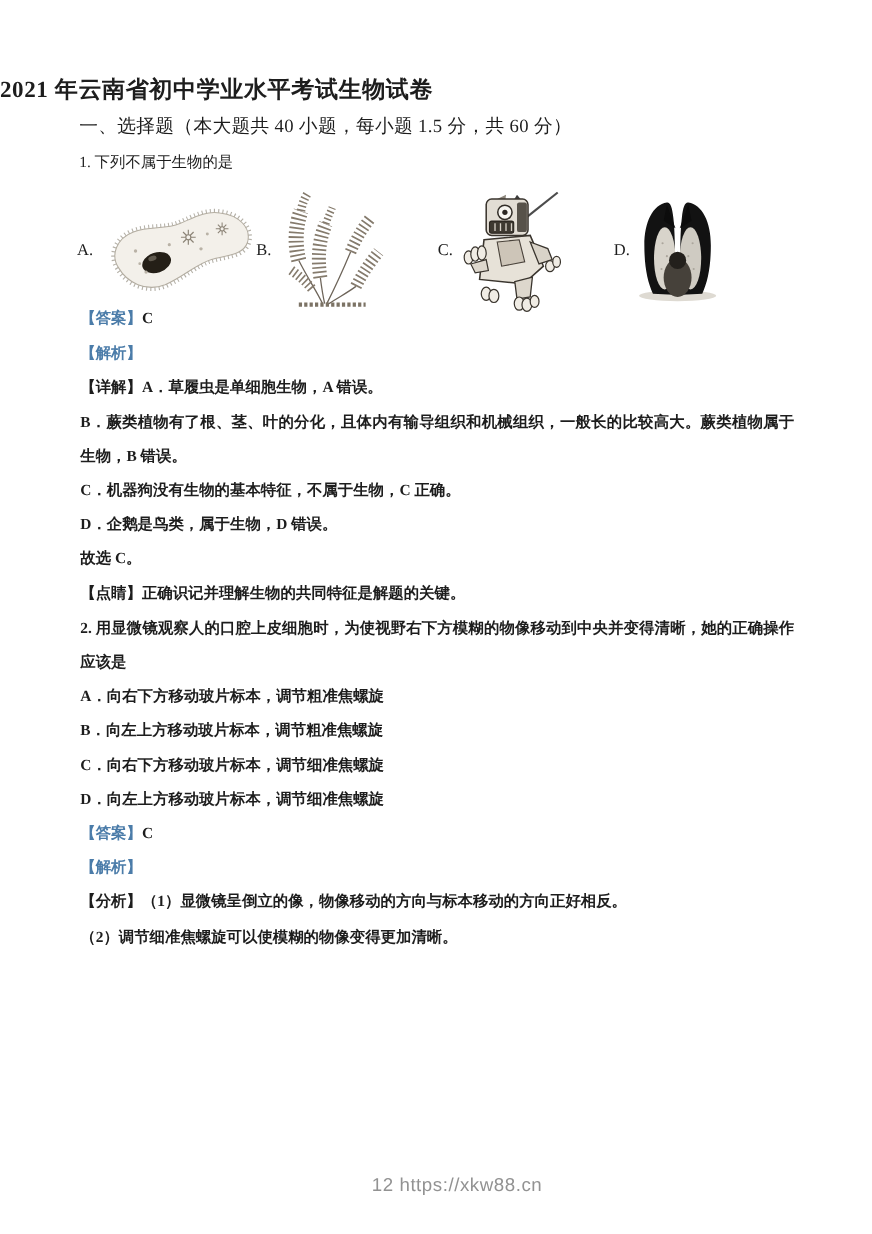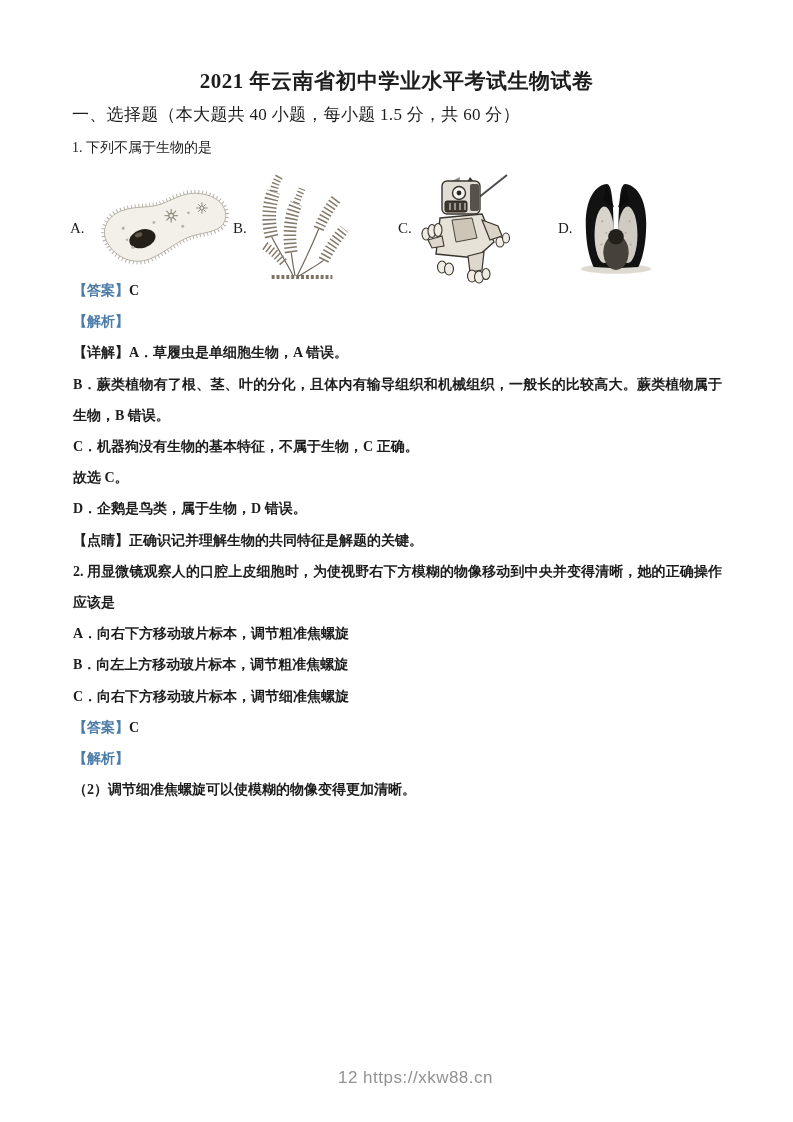--- a/index.html
+++ b/index.html
@@ -1,18 +1,18 @@
 <!DOCTYPE html>
 <html><head>
 <meta charset="utf-8">
 <style>
   html,body{margin:0;padding:0;background:#fff;}
   .page{position:relative;width:793px;height:1122px;background:#ffffff;overflow:hidden;
         font-family:"Liberation Serif","DejaVu Serif",serif;color:#1d1d1d;}
-  .title{position:absolute;top:67px;left:0;width:100%;text-align:center;
+  .title{position:absolute;top:67px;left:0;width:100%;
          font-size:21px;font-weight:700;letter-spacing:.5px;}
   .heading{position:absolute;top:103px;left:72px;width:660px;
            font-size:17px;font-weight:400;letter-spacing:.3px;}
   .stem1{position:absolute;top:139px;left:72px;font-size:14px;}
   .figrow{position:absolute;top:170px;left:0;width:793px;height:120px;}
   .figrow .lab{position:absolute;top:50px;font-size:15px;}
   .figrow svg{position:absolute;}
   .bodytext{position:absolute;top:275px;left:73px;width:649px;
             font-size:14px;line-height:31.2px;font-weight:bold;}
   .bodytext p{margin:0;text-align:justify;}
@@ -142,27 +142,29 @@
       </g>
     </svg>
   </div>
 
   <div class="bodytext">
     <p><span class="blue">【答案】</span><span>C</span></p>
     <p><span class="blue">【解析】</span></p>
     <p>【详解】A．草履虫是单细胞生物，A 错误。</p>
     <p>B．蕨类植物有了根、茎、叶的分化，且体内有输导组织和机械组织，一般长的比较高大。蕨类植物属于生物，B 错误。</p>
     <p>C．机器狗没有生物的基本特征，不属于生物，C 正确。</p>
+    <p>D．企鹅是鸟类，属于生物，D 错误。</p>
     <p>故选 C。</p>
-    <p>D．企鹅是鸟类，属于生物，D 错误。</p>
     <p>【点睛】正确识记并理解生物的共同特征是解题的关键。</p>
     <p>2. 用显微镜观察人的口腔上皮细胞时，为使视野右下方模糊的物像移动到中央并变得清晰，她的正确操作应该是</p>
     <p>A．向右下方移动玻片标本，调节粗准焦螺旋</p>
     <p>B．向左上方移动玻片标本，调节粗准焦螺旋</p>
     <p>C．向右下方移动玻片标本，调节细准焦螺旋</p>
+    <p>D．向左上方移动玻片标本，调节细准焦螺旋</p>
     <p><span class="blue">【答案】</span><span>C</span></p>
     <p><span class="blue">【解析】</span></p>
+    <p>【分析】（1）显微镜呈倒立的像，物像移动的方向与标本移动的方向正好相反。</p>
     <p>（2）调节细准焦螺旋可以使模糊的物像变得更加清晰。</p>
   </div>
 
   <div class="footer">12 https://xkw88.cn</div>
 
 </div>
 
 </body></html>

